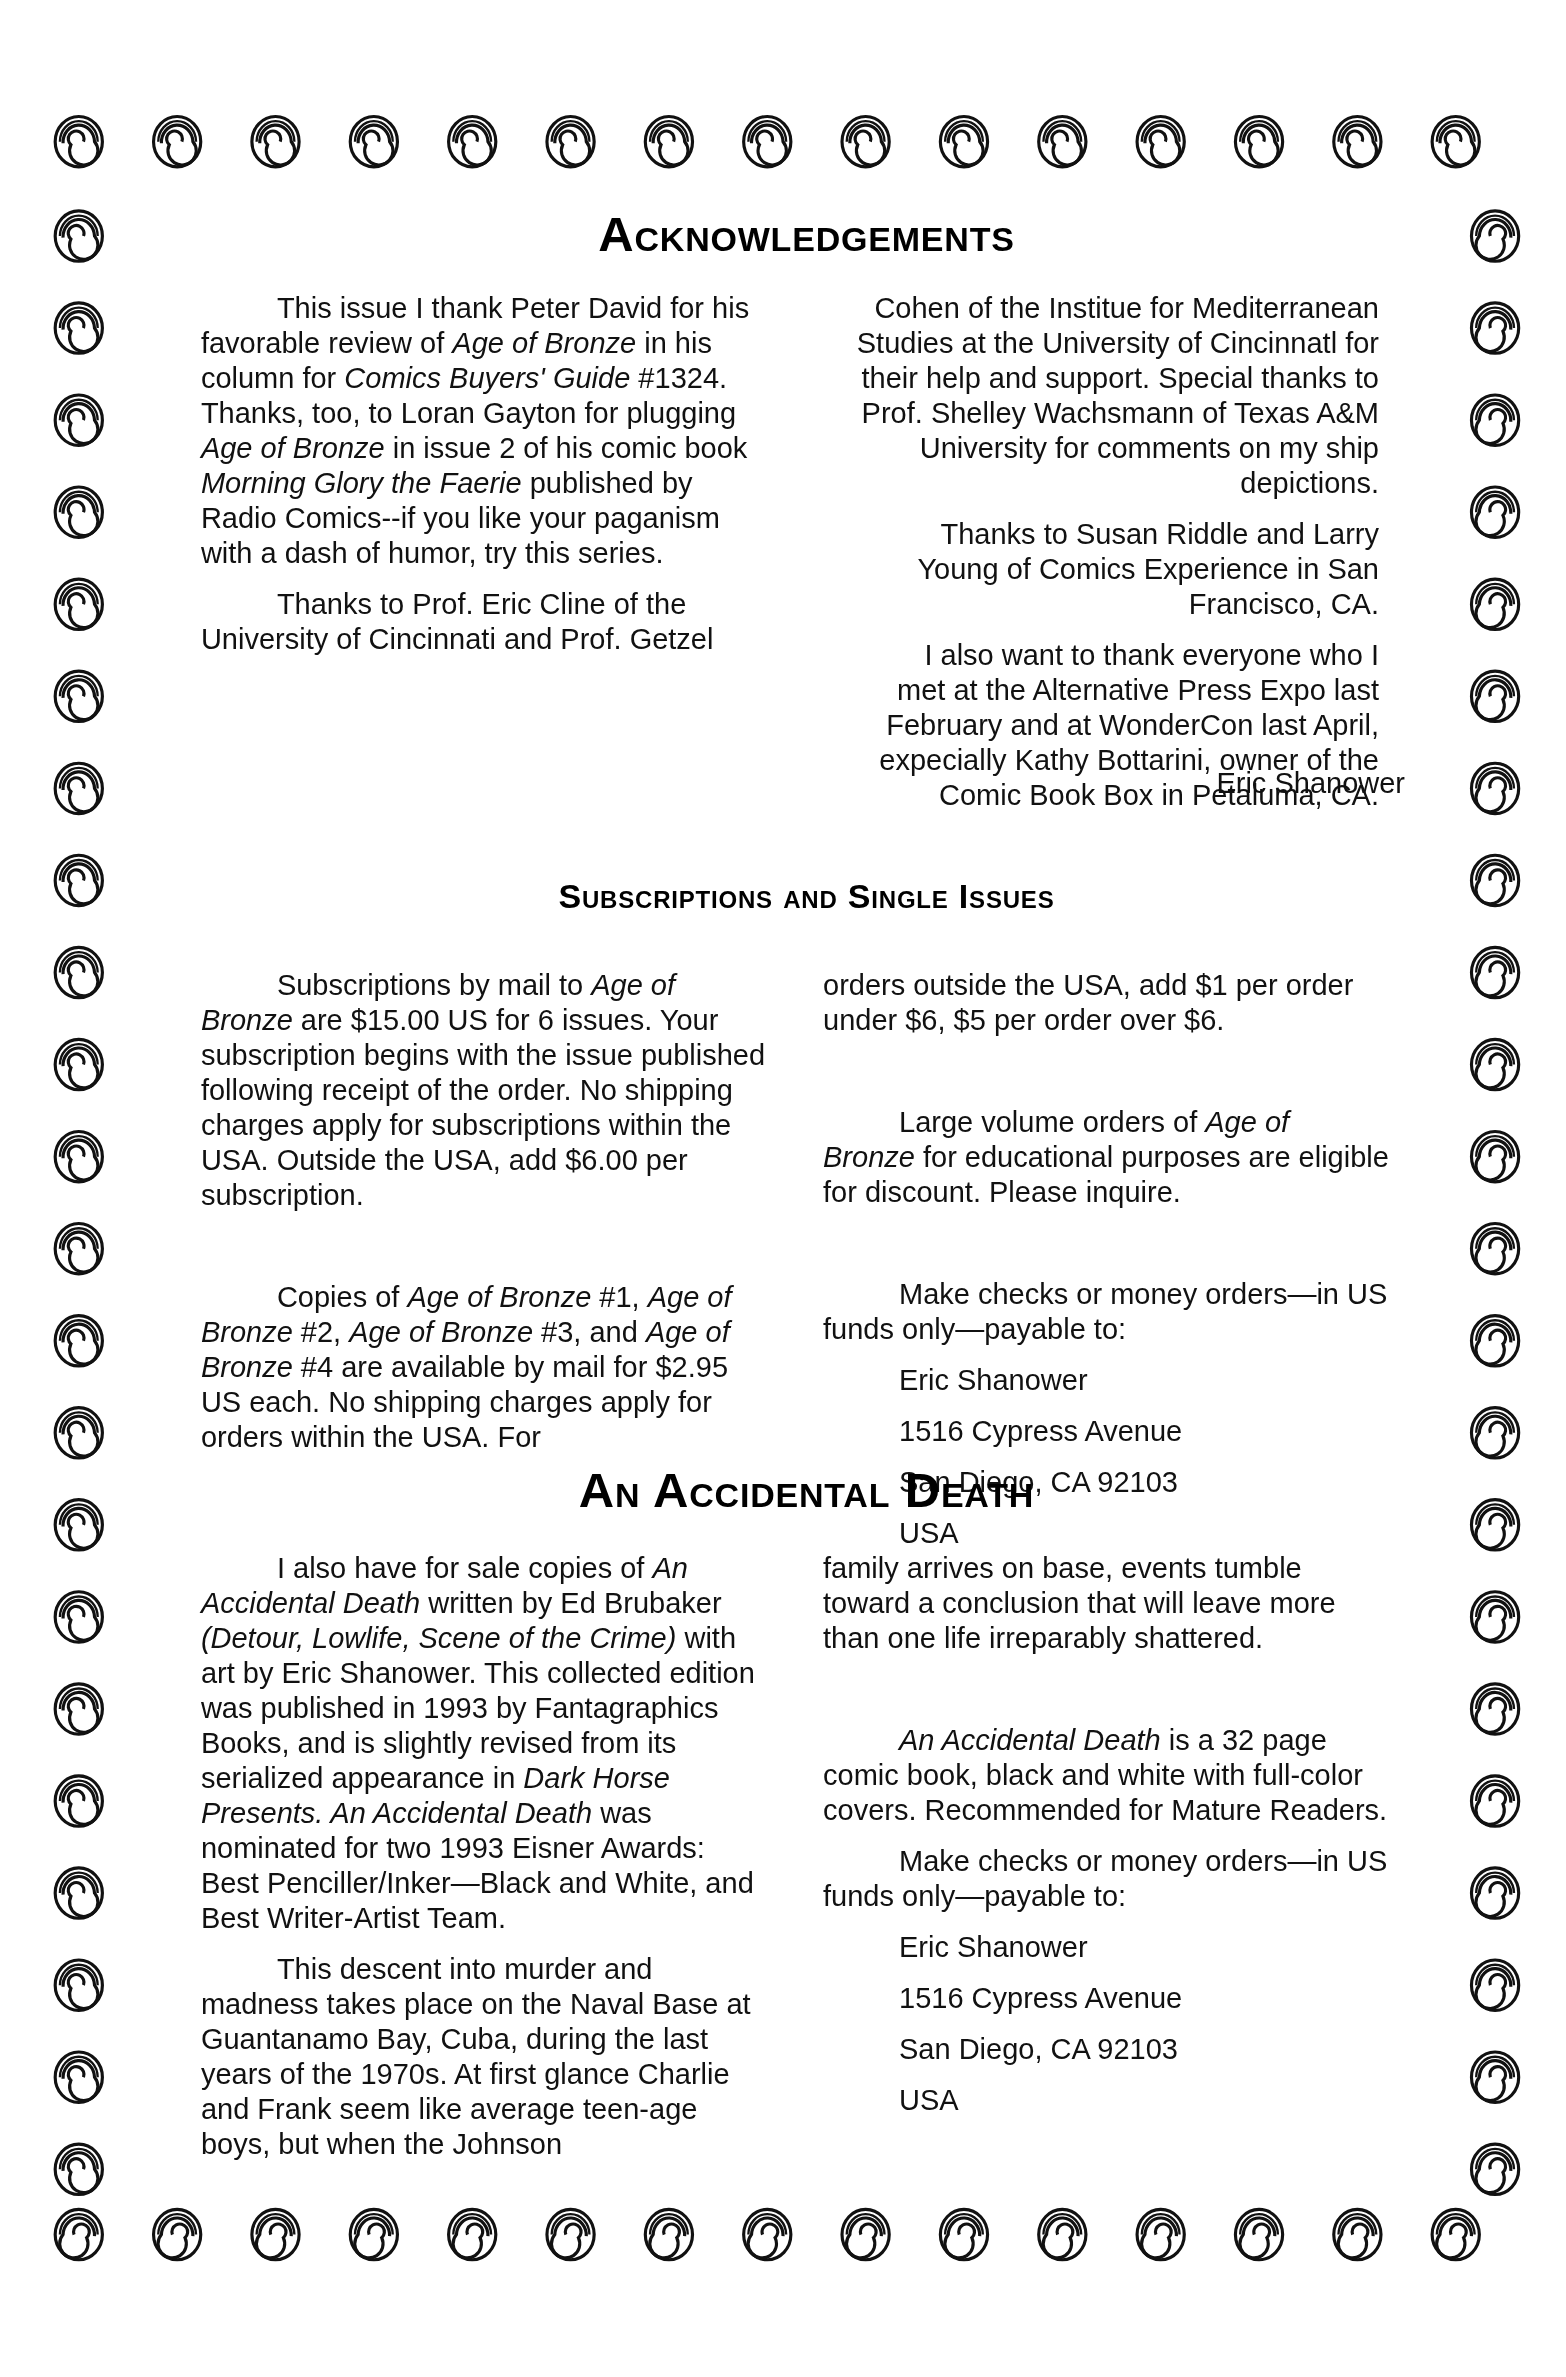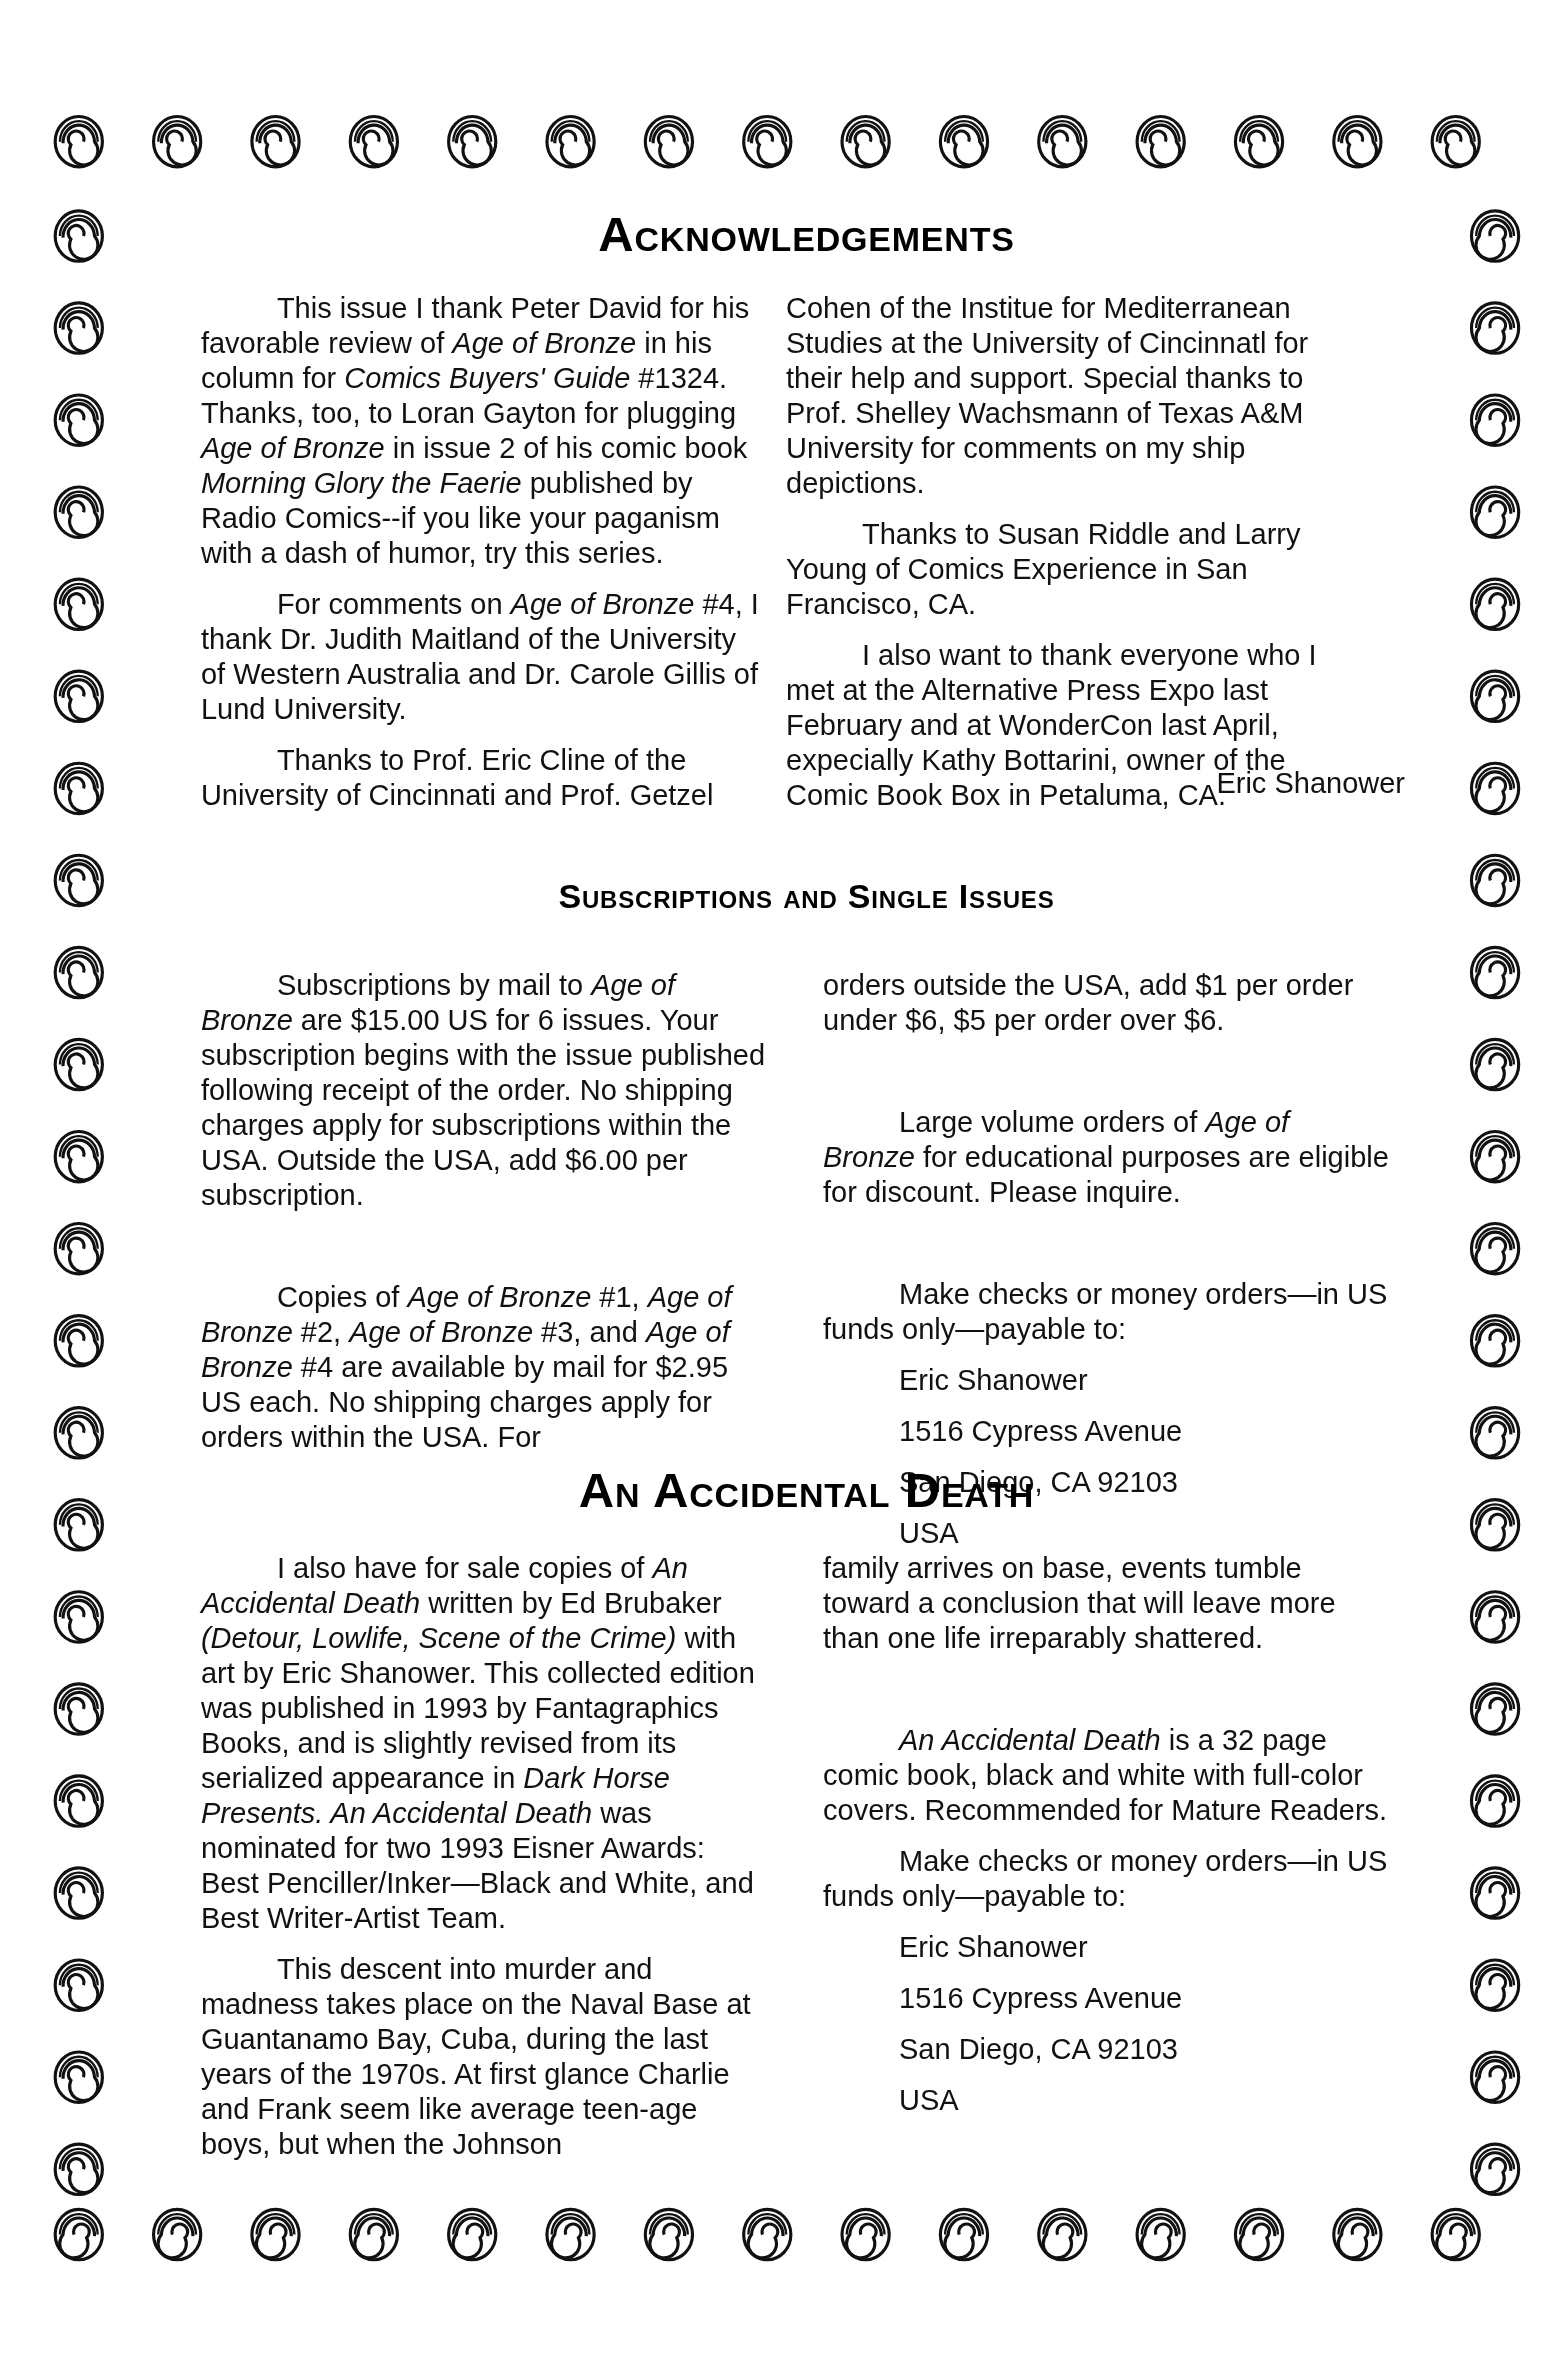--- a/index.html
+++ b/index.html
@@ -112,24 +112,23 @@
       <use href="#spiral" transform="translate(1900,2523) scale(-1,1)"></use>
       <use href="#spiral" transform="translate(1900,2640) scale(-1,1)"></use>
       <use href="#spiral" transform="translate(1900,2757) scale(-1,1)"></use>
     </g>
 </svg>
 
 <div class="page">
   <div class="heading h1">Acknowledgements</div>
   <div class="col" style="left:7.9px; top:275px;">
       <p class="ind">This issue I thank Peter David for his favorable review of <em>Age of Bronze</em> in his column for <em>Comics Buyers' Guide</em> #1324. Thanks, too, to Loran Gayton for plugging <em>Age of Bronze</em> in issue 2 of his comic book <em>Morning Glory the Faerie</em> published by Radio Comics--if you like your paganism with a dash of humor, try this series.</p>
-      <p class="ind">For comments on <em>Age of Bronze</em> #4, I thank Dr. Judith Maitland of the University of Western Australia and Dr. Carole Gillis of Lund University.</p>
       <p class="ind">Thanks to Prof. Eric Cline of the University of Cincinnati and Prof. Getzel</p>
     </div>
-  <div class="col" style="left:593px; top:275px;">
+  <div class="col" style="left:620px; top:275px;text-align:right;">
       <p class="">Cohen of the Institue for Mediterranean Studies at the University of Cincinnatl for their help and support.  Special thanks to Prof. Shelley Wachsmann of Texas A&amp;M University for comments on my ship depictions.</p>
       <p class="ind">Thanks to Susan Riddle and Larry Young of Comics Experience in San Francisco, CA.</p>
       <p class="ind">I also want to thank everyone who I met at the Alternative Press Expo last February and at WonderCon last April, expecially Kathy Bottarini, owner of the Comic Book Box in Petaluma, CA.</p>
     </div>
   <div class="col sign" style="left:630px; top:766px;">Eric Shanower</div>
 
   <div class="heading h2">Subscriptions and Single Issues</div>
   <div class="col" style="left:7.9px; top:952px;">
       <p class="ind">Subscriptions by mail to <em>Age of Bronze</em> are $15.00 US for 6 issues. Your subscription begins with the issue published following receipt of the order. No shipping charges apply for subscriptions within the USA. Outside the USA, add $6.00 per subscription.</p>
       <div class="gap"></div>

